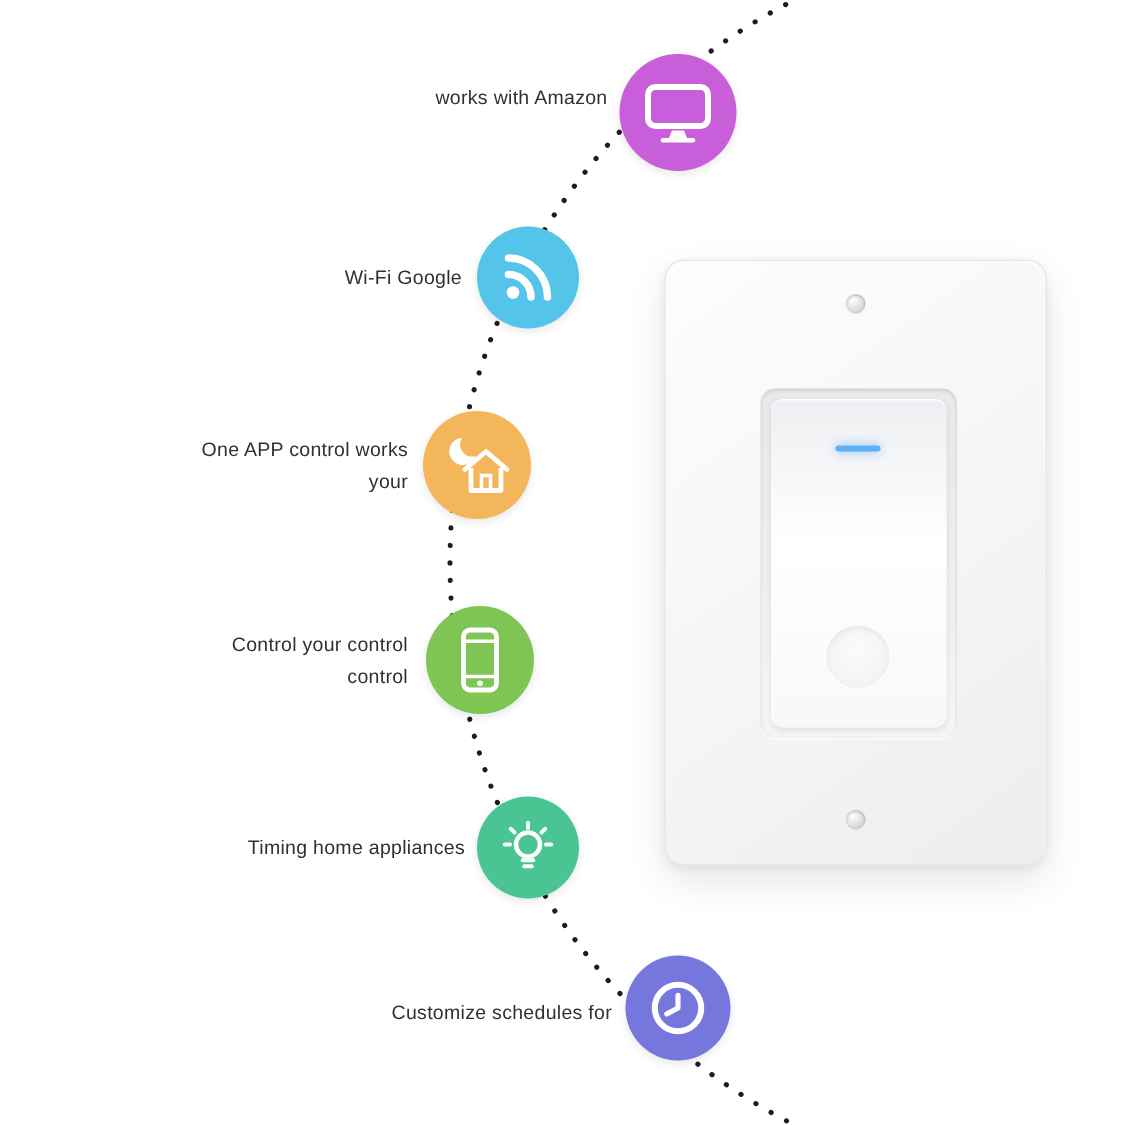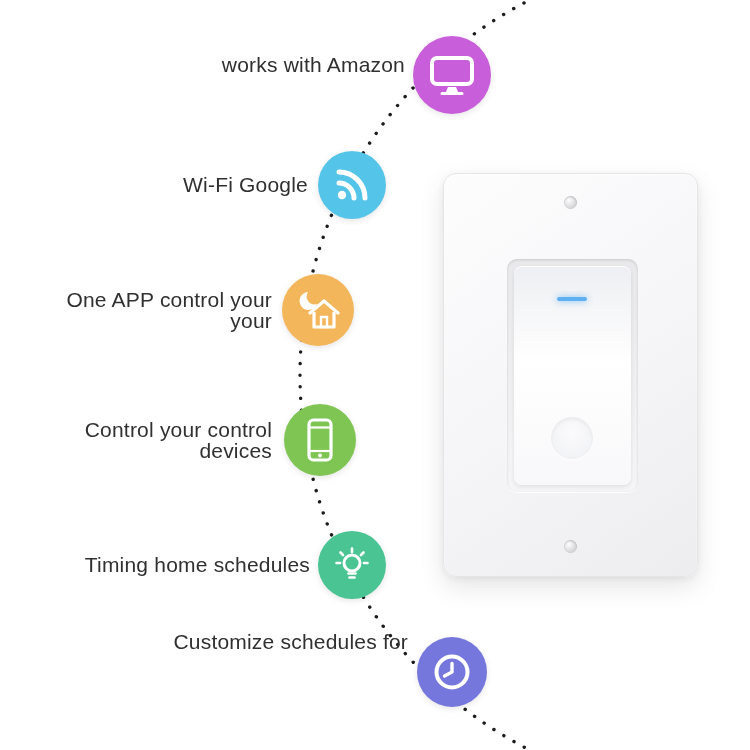--- a/index.html
+++ b/index.html
@@ -11,21 +11,21 @@
     overflow:hidden;
   }
   .stage { position:absolute; inset:0; width:750px; height:750px; }
 
   .dots-svg { position:absolute; left:0; top:0; z-index:1; }
 
   .feature-text {
     position:absolute;
     text-align:right;
     color:#303030;
-    font-size:21px;
+    font-size:13px;
     line-height:21px;
     letter-spacing:.2px;
     z-index:2;
   }
   .feature-text span { display:block; }
 
   .bubble {
     position:absolute;
     border-radius:50%;
     display:flex;
@@ -33,21 +33,21 @@
     justify-content:center;
     z-index:2;
     box-shadow:0 2px 6px rgba(0,0,0,.10);
   }
 
   .f1-text { left:110px; top:54px;  width:295px; }
   .f2-text { left:58px;  top:174px; width:250px; }
   .f3-text { left:20px;  top:289px; width:252px; }
   .f4-text { left:20px;  top:419px; width:252px; }
   .f5-text { left:53px;  top:554px; width:257px; }
-  .f6-text { left:156px; top:631px; width:252px;text-align:right; }
+  .f6-text { left:156px; top:664px; width:252px;text-align:right; }
 
   .f1-bubble { left:413px; top:36px;  width:78px; height:78px; }
   .f2-bubble { left:318px; top:151px; width:68px; height:68px; }
   .f3-bubble { left:282px; top:274px; width:72px; height:72px; }
   .f4-bubble { left:284px; top:404px; width:72px; height:72px; }
   .f5-bubble { left:318px; top:531px; width:68px; height:68px; }
   .f6-bubble { left:417px; top:637px; width:70px; height:70px; }
 
   .wall-plate {
     position:absolute; left:443px; top:173px; width:255px; height:404px;
@@ -115,47 +115,47 @@
   </div>
   <div class="bubble f2-bubble" style="background-color: rgb(84, 196, 232);">
     <svg width="38" height="38" viewBox="0 0 38 38">
       <circle cx="9" cy="29" r="4.2" fill="#fff"></circle>
       <path d="M6 17 a15 15 0 0 1 15 15" fill="none" stroke="#fff" stroke-width="5" stroke-linecap="round"></path>
       <path d="M6 6 a26 26 0 0 1 26 26" fill="none" stroke="#fff" stroke-width="5" stroke-linecap="round"></path>
     </svg>
   </div>
 
   <div class="feature-text f3-text">
-    <span>One APP control your</span>
+    <span>One APP control works</span>
     <span>your</span>
   </div>
   <div class="bubble f3-bubble" style="background-color: rgb(244, 182, 90);">
     <svg width="44" height="44" viewBox="0 0 44 44">
       <path d="M12 4 a9 9 0 1 0 9 12 a8 8 0 0 1 -9 -12" fill="#fff"></path>
       <path d="M14 25 L28 13 L42 25" fill="none" stroke="#fff" stroke-width="3.2" stroke-linecap="round" stroke-linejoin="round"></path>
       <path d="M18 24 L18 39 L38 39 L38 24" fill="none" stroke="#fff" stroke-width="3.2" stroke-linejoin="round"></path>
       <rect x="25" y="29" width="6" height="10" fill="none" stroke="#fff" stroke-width="2.4"></rect>
     </svg>
   </div>
 
   <div class="feature-text f4-text">
     <span>Control your control</span>
-    <span>devices</span>
+    <span>control</span>
   </div>
   <div class="bubble f4-bubble" style="background-color: rgb(127, 197, 84);">
     <svg width="26" height="44" viewBox="0 0 26 44">
       <rect x="2" y="2" width="22" height="40" rx="4.5" fill="none" stroke="#fff" stroke-width="3.2"></rect>
       <line x1="3" y1="9.5" x2="23" y2="9.5" stroke="#fff" stroke-width="2.2"></line>
       <line x1="3" y1="33" x2="23" y2="33" stroke="#fff" stroke-width="2.2"></line>
       <circle cx="13" cy="37.5" r="1.9" fill="#fff"></circle>
     </svg>
   </div>
 
   <div class="feature-text f5-text">
-    <span>Timing home schedules</span>
+    <span>Timing home appliances</span>
   </div>
   <div class="bubble f5-bubble" style="background-color: rgb(73, 196, 146);">
     <svg width="40" height="40" viewBox="0 0 40 40">
       <g stroke="#fff" stroke-width="2.6" stroke-linecap="round">
         <line x1="20" y1="3.5" x2="20" y2="7"></line>
         <line x1="8.5" y1="7.5" x2="11" y2="10"></line>
         <line x1="31.5" y1="7.5" x2="29" y2="10"></line>
         <line x1="4.5" y1="18" x2="8" y2="18"></line>
         <line x1="35.5" y1="18" x2="32" y2="18"></line>
       </g>

